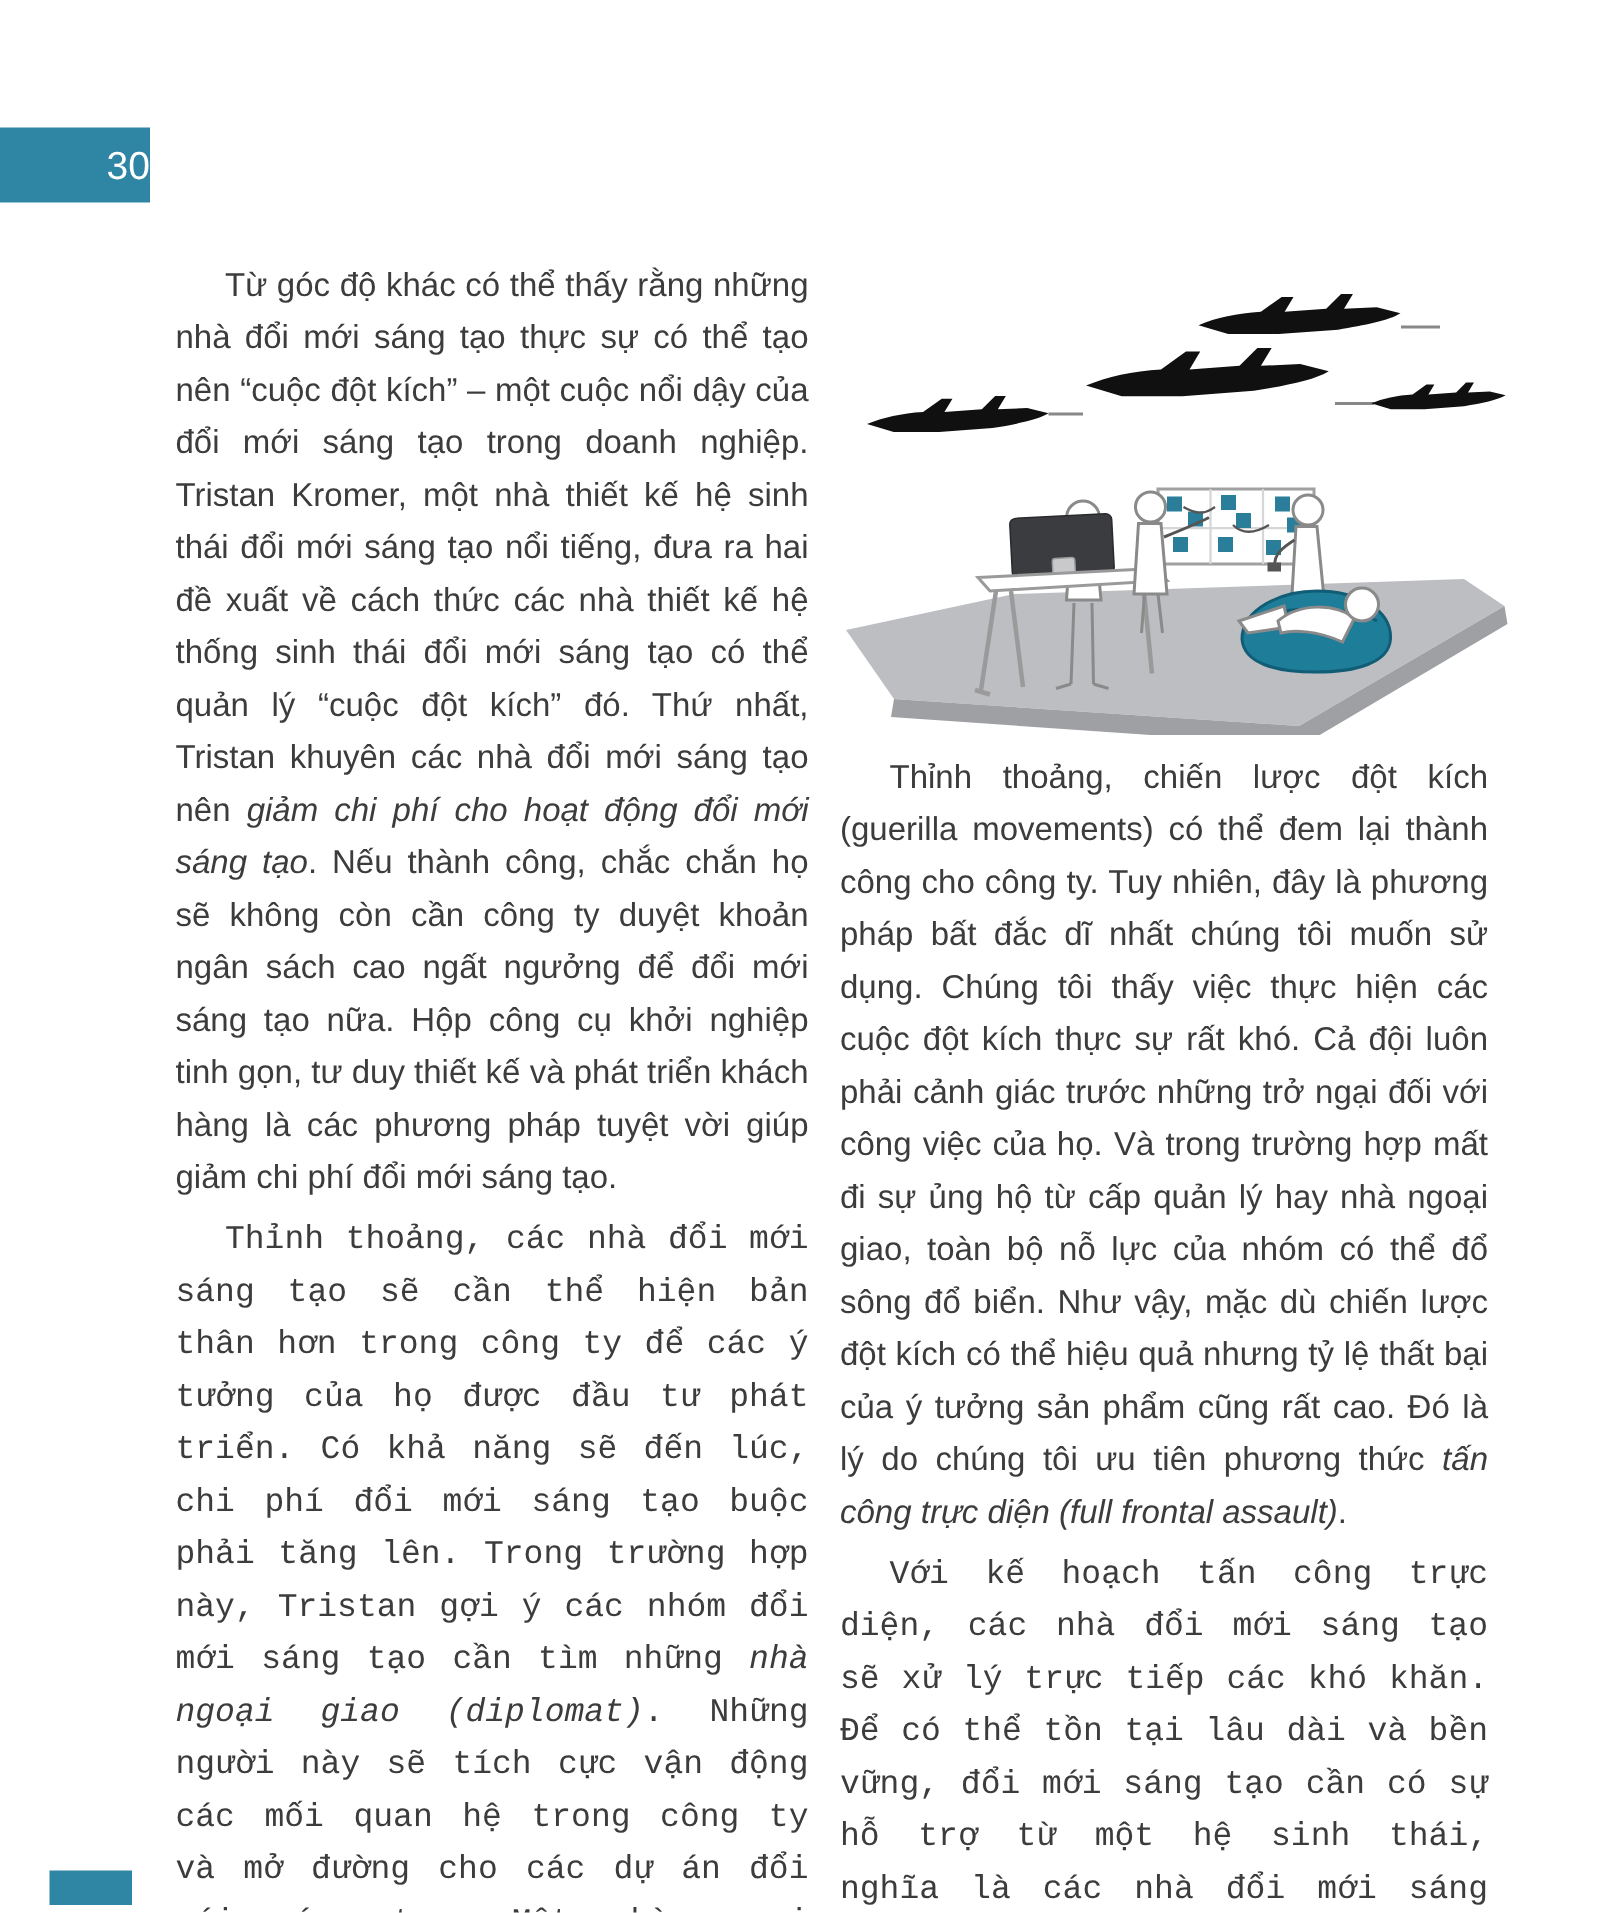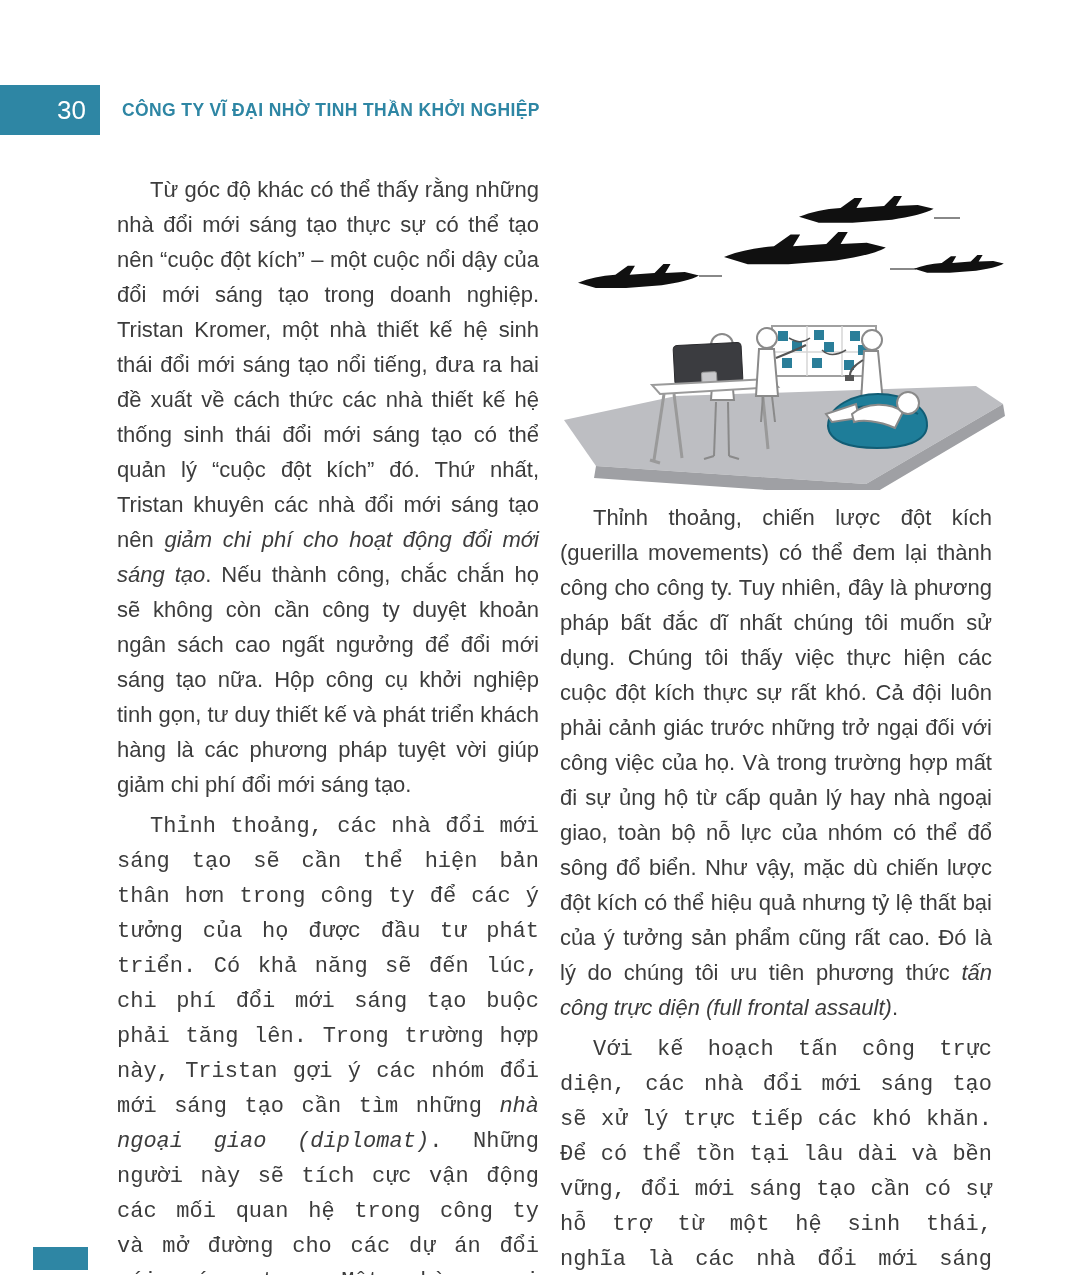--- a/index.html
+++ b/index.html
@@ -8,21 +8,21 @@
     width:1079px; height:1275px; position:relative; overflow:hidden;
     font-family:"Liberation Sans", sans-serif;
   }
   .page { position:absolute; inset:0; background:#fff; }
 
   
   .header-bar { position:absolute; left:0; top:85px; height:50px; display:flex; align-items:center; }
   .page-num-box {
     width:100px; height:50px; background:#2e86a4; color:#ffffff;
     display:flex; align-items:center; justify-content:flex-end;
-    padding-right:14px; font-size:26px; font-weight:400;
+    font-size:26px; font-weight:400;
   }
   .header-title {
     color:#2e86a4; font-weight:700; font-size:17.5px; letter-spacing:.4px;
     margin-left:22px; white-space:nowrap;
   }
 
   
   .col {
     position:absolute; text-align:justify; color:#3c3c3c;
     font-size:22px; line-height:35px; font-weight:400;
@@ -42,21 +42,20 @@
 </style>
 </head>
 <body>
 
 <div class="page">
 
   <div class="header-bar">
     <div class="page-num-box">
       <span>30</span>
     </div>
-    <div class="header-title">CÔNG TY VĨ ĐẠI NHỜ TINH THẦN KHỞI NGHIỆP</div>
   </div>
 
   <div class="illo">
     <svg viewBox="0 0 456 322" xmlns="http://www.w3.org/2000/svg">
       <defs>
         <path id="jet" d="M0,21 C12,16 26,13 42,12 L56,2 L64,2 L58,12 L86,10 L96,0 L104,0 L98,10 L120,9 L136,13 C128,18 112,21 94,24 L54,27 L20,27 Z"></path>
       </defs>
 
       <g stroke="#888" stroke-width="2">
         <line x1="143" y1="108" x2="166" y2="108"></line>

